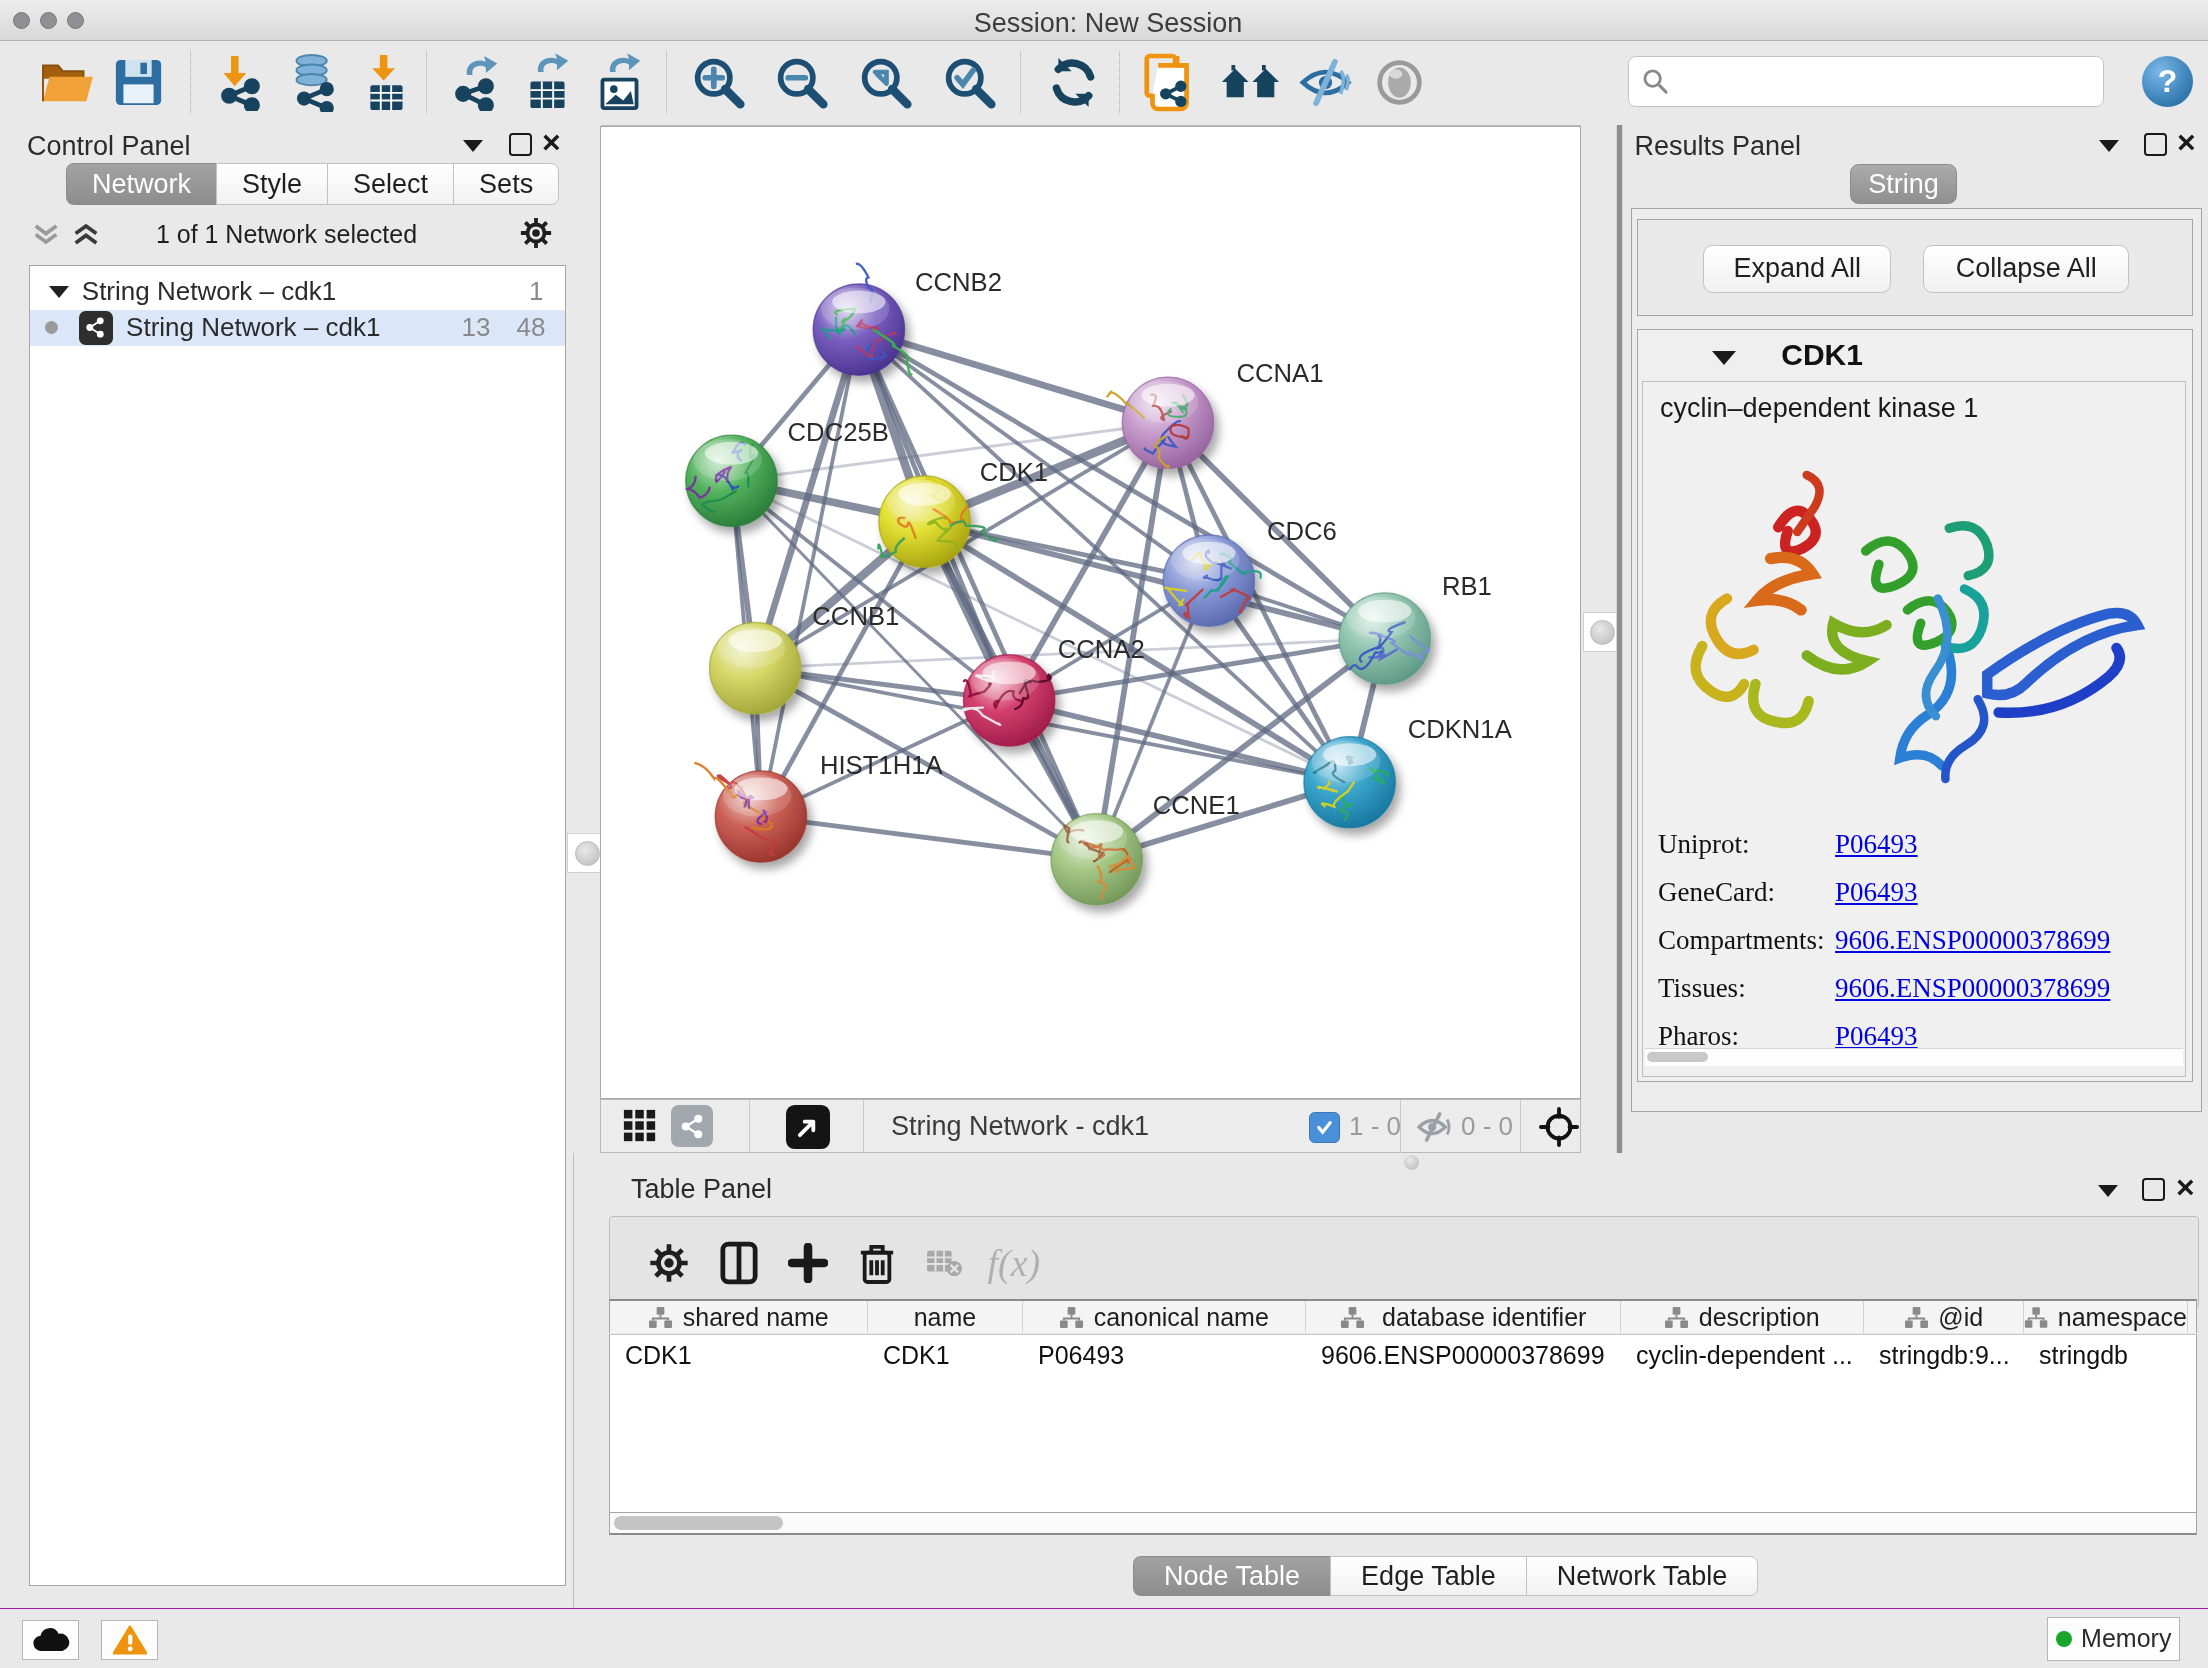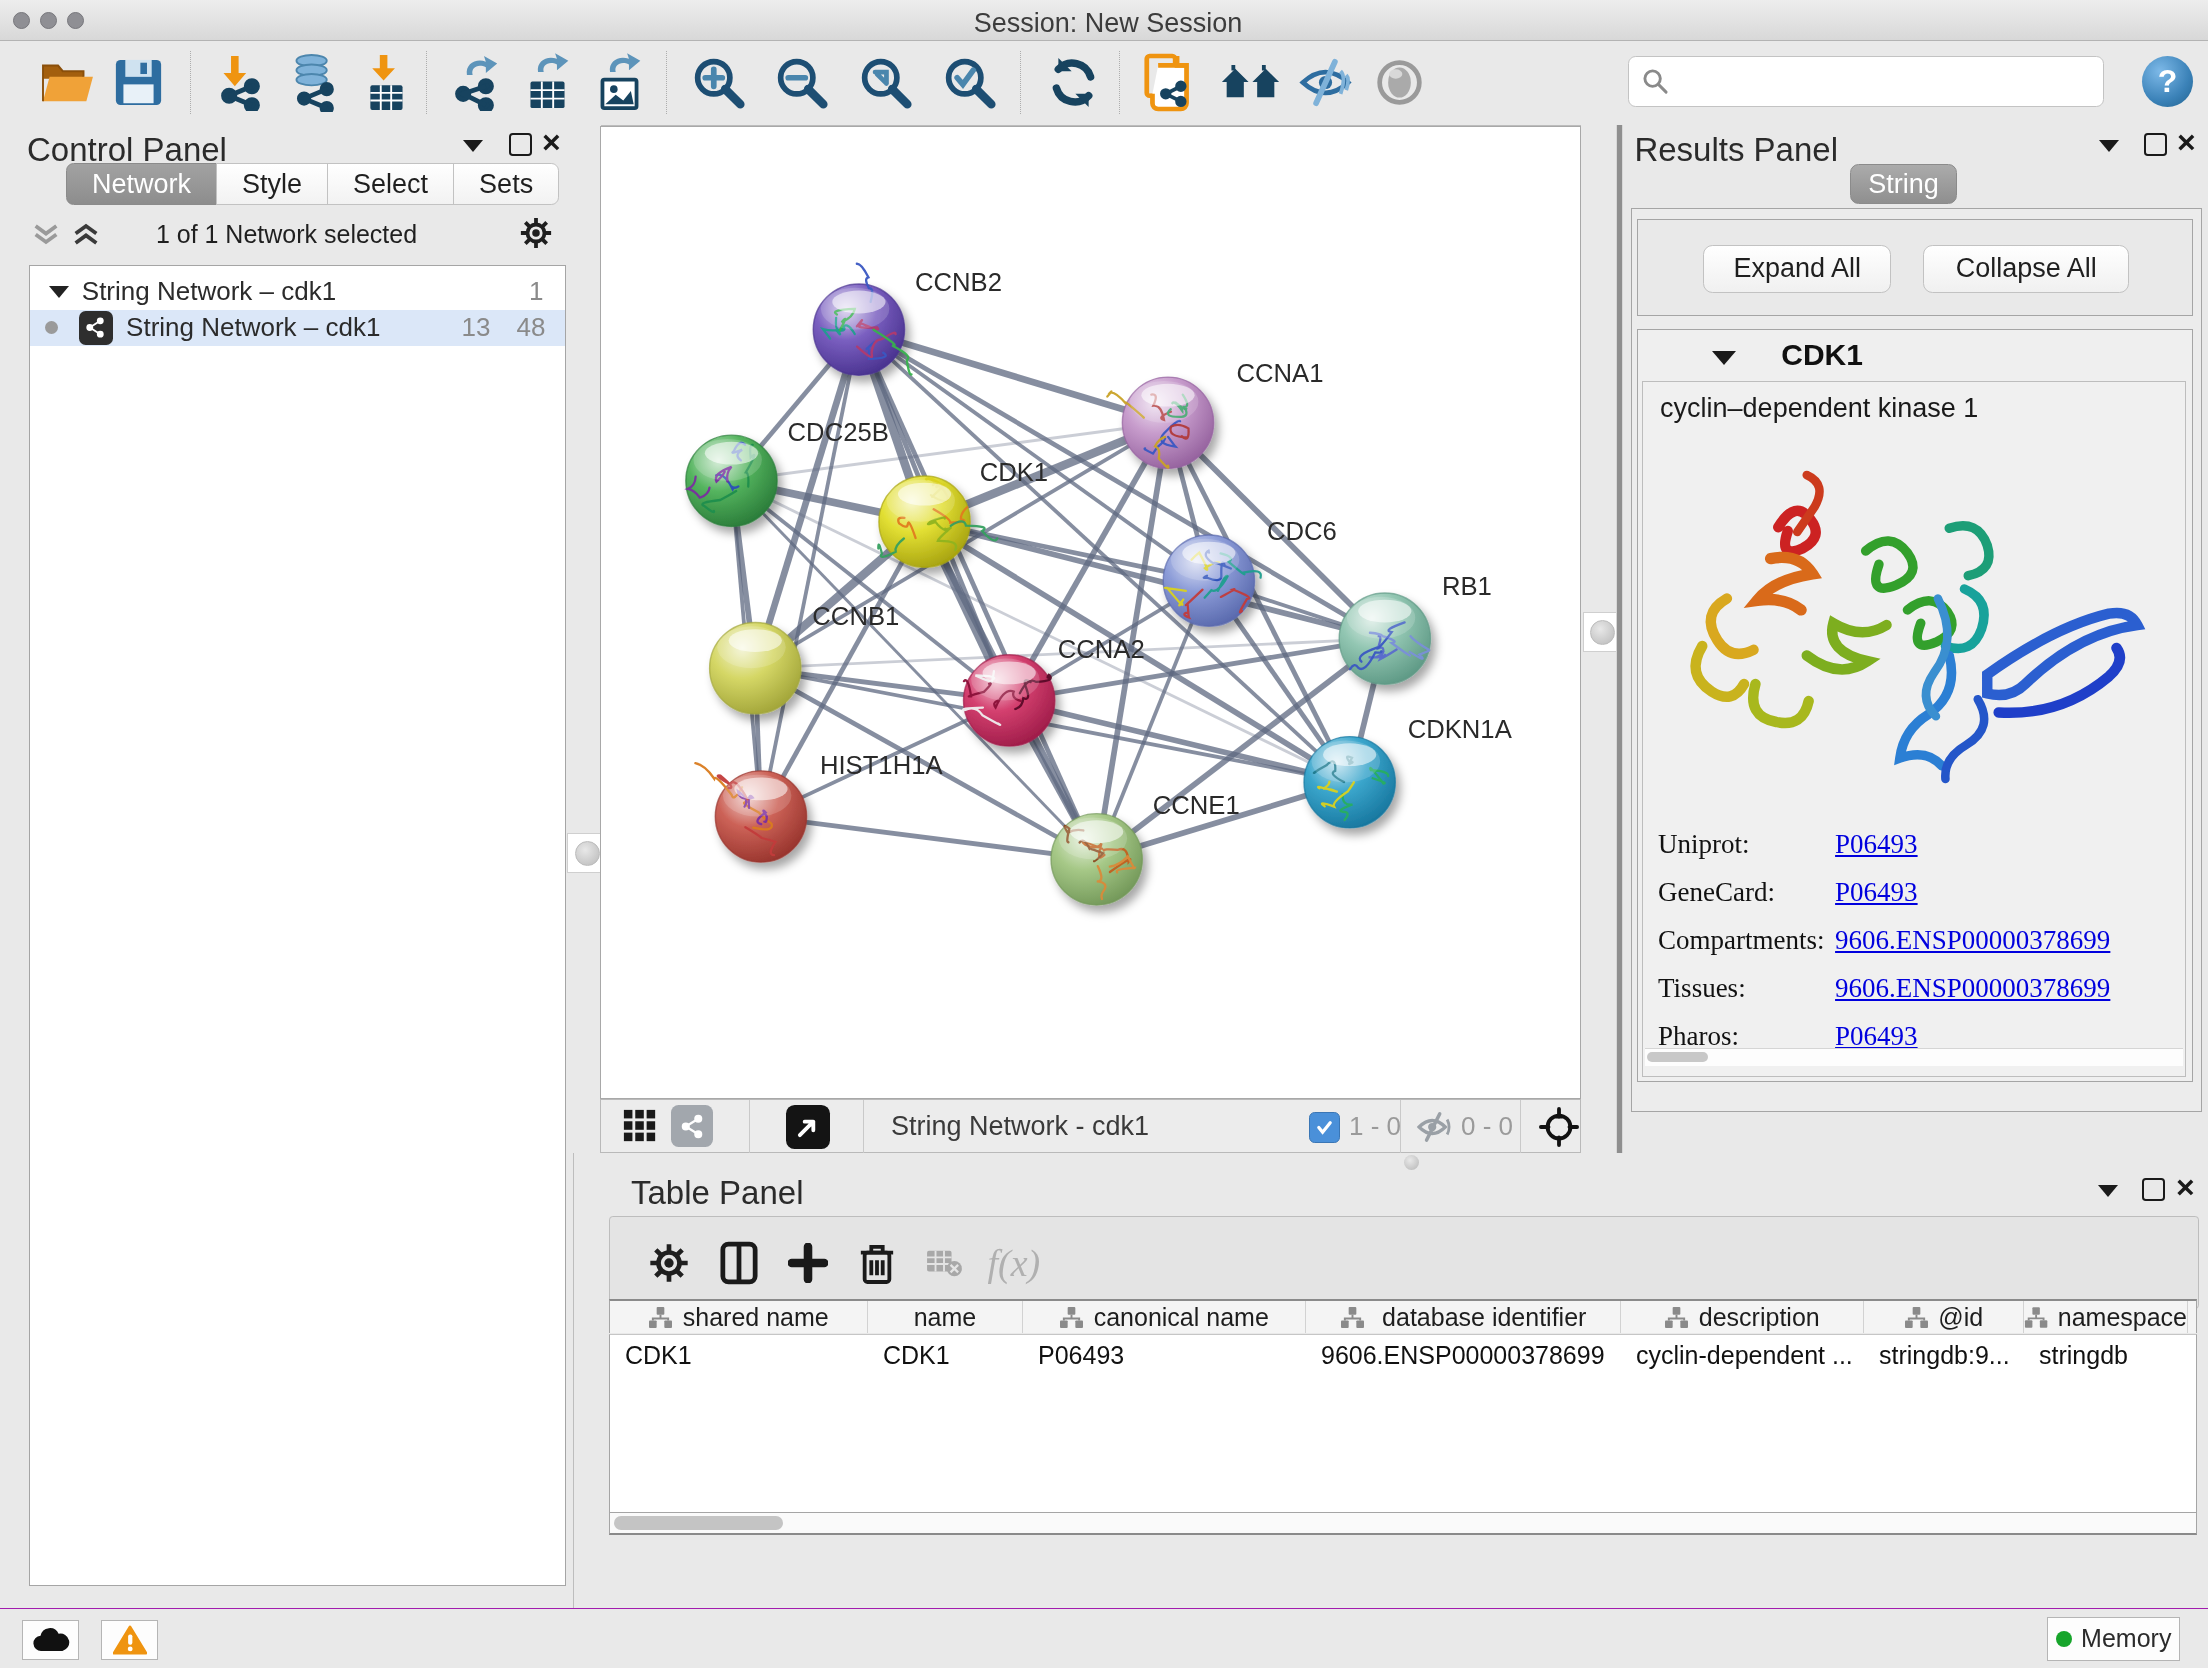--- a/index.html
+++ b/index.html
@@ -19,21 +19,21 @@
     align-items:center;justify-content:center;border-radius:5.7px;}
   .tsep{position:absolute;top:9.5px;width:0;height:63px;border-left:1.9px dotted #adadad;}
   .searchbox{position:absolute;left:1628px;top:15px;width:476px;height:51px;background:#fff;
     border:1px solid #c3c3c3;border-radius:7.6px;display:flex;align-items:center;padding-left:13.3px;box-sizing:border-box;}
   .searchbox input{border:none;outline:none;font-size:25px;width:399px;
     font-family:"Liberation Sans",sans-serif;background:transparent;margin-left:9.5px;}
   .helpbtn{position:absolute;left:2142px;top:15px;width:51px;height:51px;border-radius:50%;
     background:radial-gradient(circle at 35% 30%,#7db9e8,#3b82b8 60%,#20628f);
     color:#fff;font-size:32px;font-weight:bold;display:flex;align-items:center;justify-content:center;}
   
-  .phead-title{font-size:33px;color:#2b2b2b;}
+  .phead-title{font-size:27px;color:#2b2b2b;}
   .ph-collapse{width:0;height:0;border-left:10.5px solid transparent;border-right:10.5px solid transparent;
     border-top:12.4px solid #1a1a1a;display:inline-block;}
   .ph-float{width:19px;height:19px;border:2.9px solid #1a1a1a;border-radius:3.8px;display:inline-block;}
   .ph-close{font-size:32px;font-weight:bold;color:#1a1a1a;line-height:19px;}
   
   .control-panel{position:absolute;left:0;top:125px;width:573px;height:1484px;
     background:#e9e9e9;border-right:1px solid #bdbdbd;}
   .seg{position:absolute;display:flex;}
   .seg .tab{height:40px;display:flex;align-items:center;justify-content:center;
     font-size:27px;background:linear-gradient(#ffffff,#f2f2f2);border:1px solid #c2c2c2;
@@ -846,20 +846,25 @@
           <div class="td" style="width: 315px;">9606.ENSP00000378699</div>
           <div class="td" style="width: 243px;">cyclin-dependent ...</div>
           <div class="td" style="width: 160px;">stringdb:9...</div>
           <div class="td" style="width: 164px;">stringdb</div>
         </div>
     </div>
     <div class="hscroll">
         <span class="hthumb"></span>
       </div>
 
+    <div class="seg" style="left:552px;top:384px">
+      <div class="tab active" style="padding:0 30px;height:38px">Node Table</div>
+      <div class="tab" style="padding:0 30px;height:38px">Edge Table</div>
+      <div class="tab" style="padding:0 30px;height:38px">Network Table</div>
+    </div>
   </div>
 
   <div class="statusbar">
     <div class="sq-btn" style="left:22px">
       <svg width="38" height="25" viewBox="0 0 40 26">
           <path d="M10 24 a8 8 0 0 1 -1 -16 a10 10 0 0 1 19 -2 a7 7 0 0 1 4 18z" fill="#111"></path>
         </svg>
     </div>
     <div class="sq-btn" style="left:101px">
       <svg width="34" height="30" viewBox="0 0 36 32">

